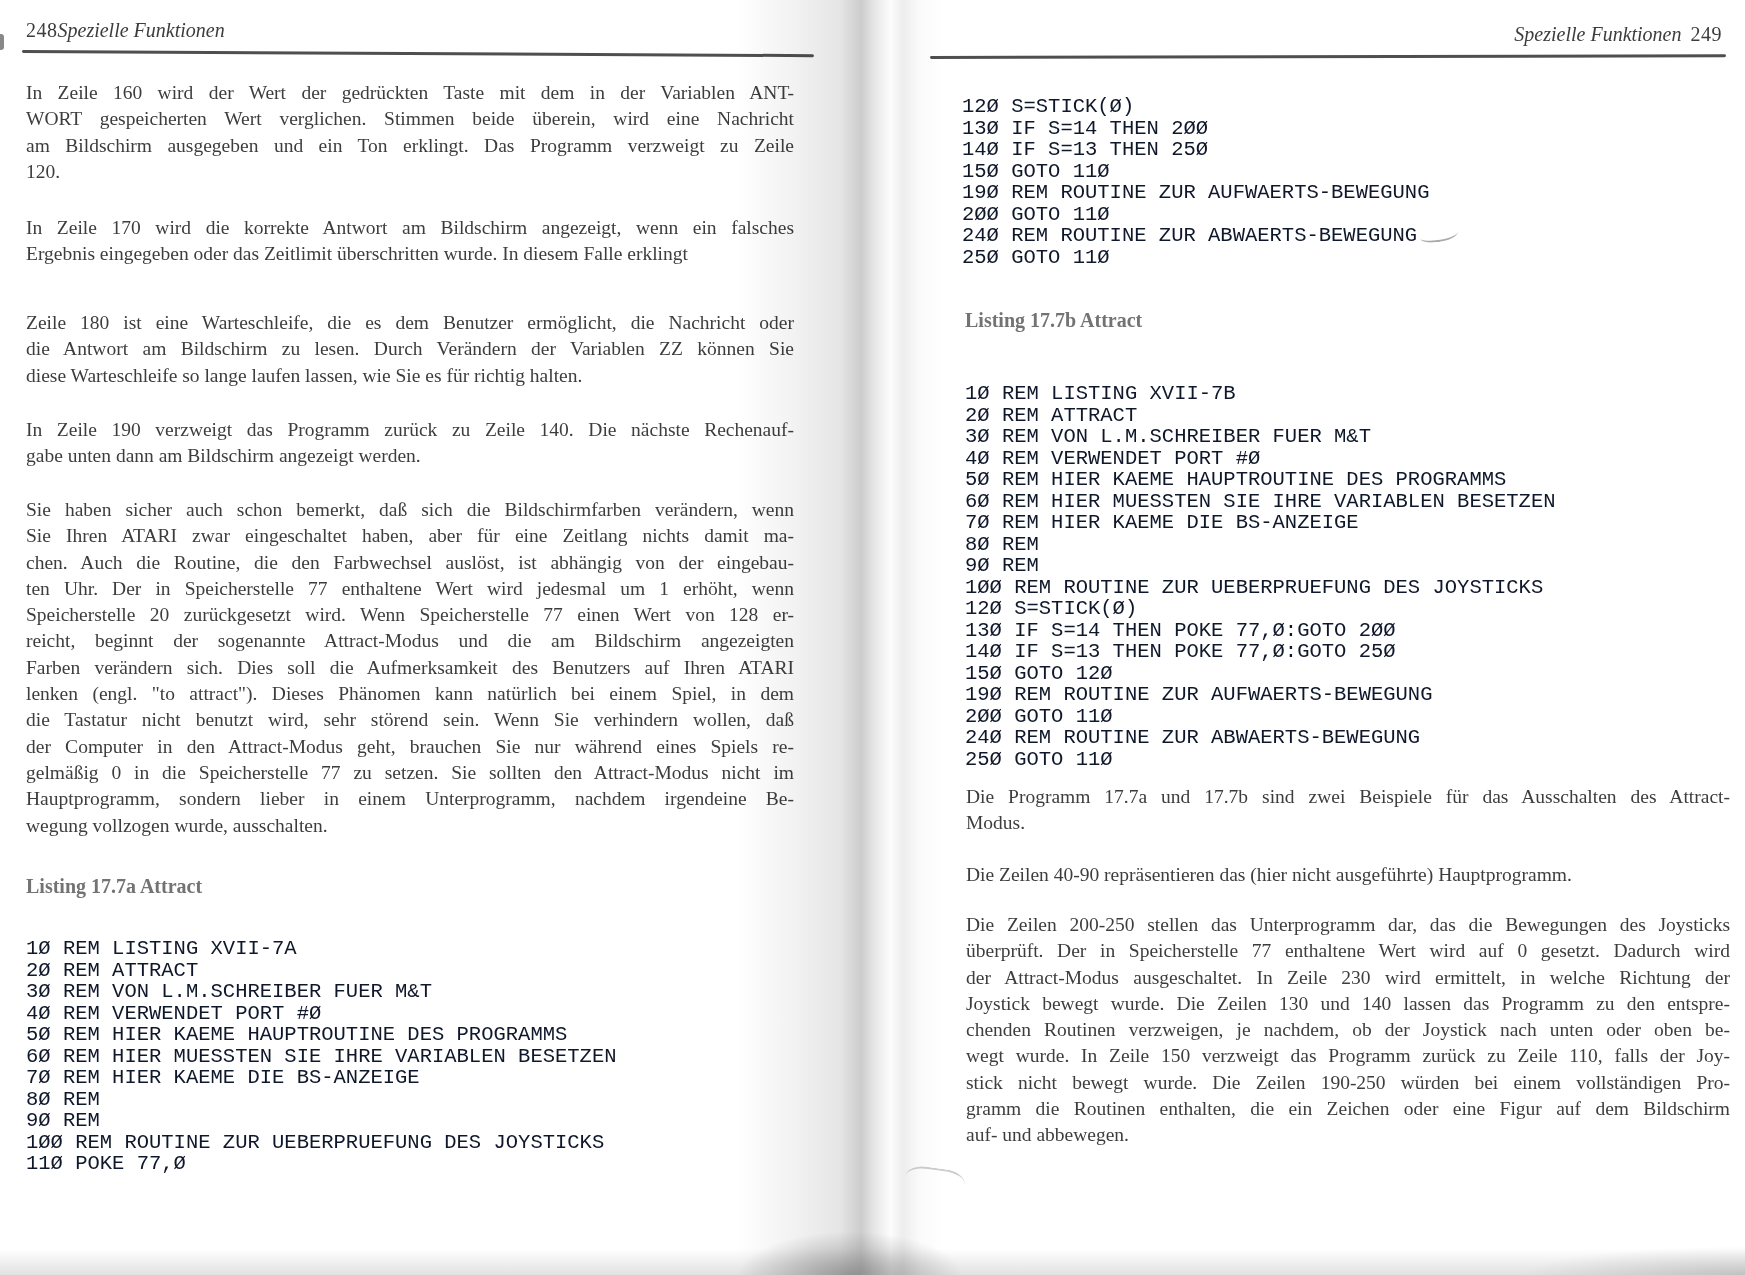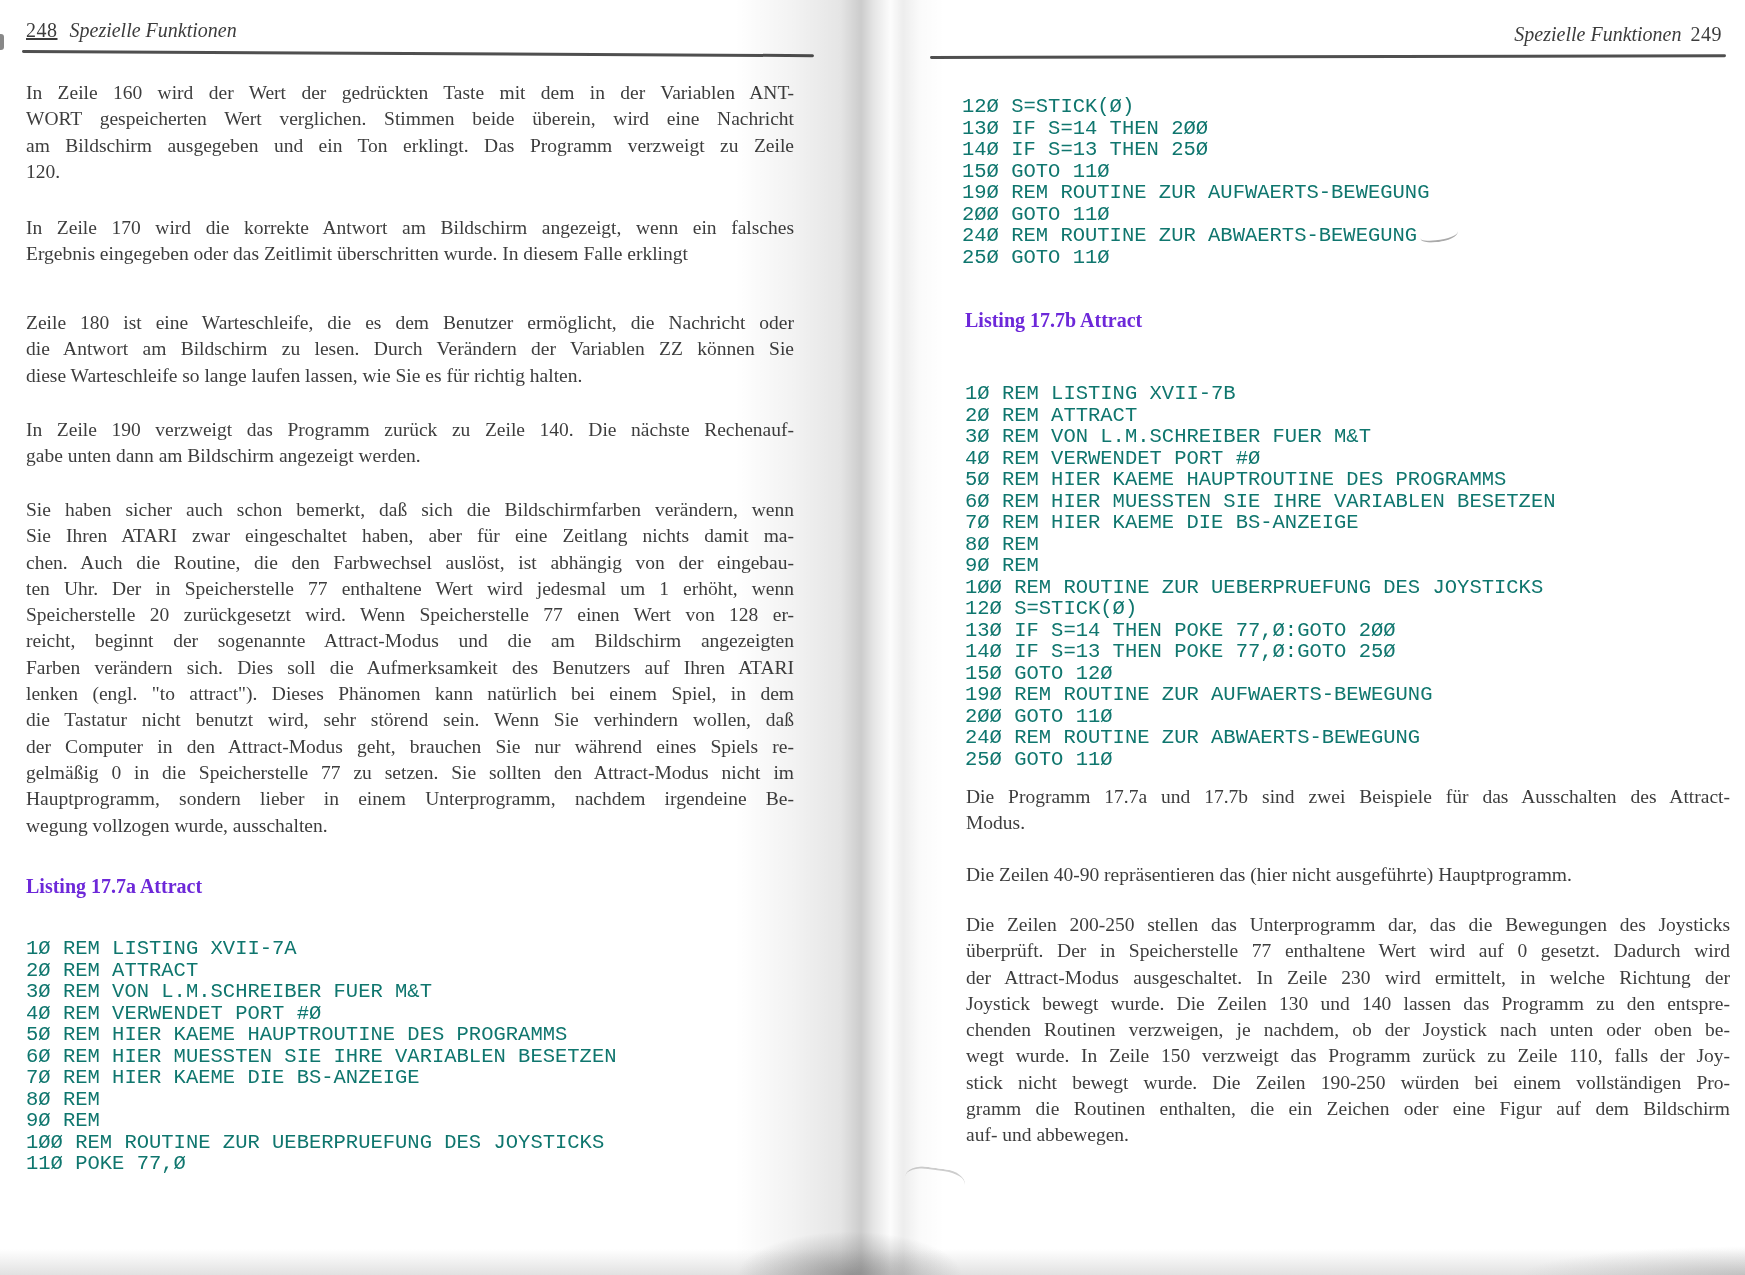--- a/index.html
+++ b/index.html
@@ -5,38 +5,38 @@
   html,body{margin:0;padding:0;background:#ffffff;}
   .sheet{
     position:relative;width:1745px;height:1275px;background:#ffffff;overflow:hidden;
     font-family:"Liberation Serif",serif;color:#3a3a3a;
   }
   .abs{position:absolute;}
   
   .pagehead{position:absolute;font-size:20px;line-height:26px;color:#3c3c3c;white-space:nowrap;}
   .pagehead .num{font-style:normal;letter-spacing:.5px;}
   .pagehead .ital{font-style:italic;}
-  .pagehead-left .num{margin-right:12px;text-decoration:underline;}
+  .pagehead-left .num{}
   .pagehead-right .num{margin-left:9px;}
   .pagehead-right{text-align:right;}
   
   .rule{position:absolute;background:#4f4f4f;border-radius:2px;}
   .rule-left{left:22px;top:50px;width:792px;height:3px;transform:rotate(0.30deg);transform-origin:left center;}
   .rule-right{left:930px;top:56px;width:796px;height:2.5px;transform:rotate(-0.12deg);transform-origin:left center;}
   
   .para{position:absolute;font-size:19.5px;line-height:26.3px;color:#3d3d3d;}
   .para .tline{text-align:justify;text-align-last:justify;}
   .para .tline:last-child{text-align-last:left;}
   .col-left{left:26px;width:768px;}
   .col-right{left:966px;width:764px;}
   
-  .caption{position:absolute;font-weight:bold;font-size:20px;line-height:24px;color:#6d28d9;white-space:nowrap;}
+  .caption{position:absolute;font-weight:bold;font-size:20px;line-height:24px;color:#737373;white-space:nowrap;}
   
   .code{position:absolute;font-family:"Liberation Mono",monospace;font-size:20.5px;line-height:21.5px;
-        color:#0f766e;white-space:pre;letter-spacing:0;}
+        color:#0f172a;white-space:pre;letter-spacing:0;}
   .code .cline{height:21.5px;}
   
   .gutter{left:735px;top:0;width:210px;height:1275px;pointer-events:none;
     background:linear-gradient(to right,
       rgba(0,0,0,0) 0%,
       rgba(0,0,0,0.05) 28%,
       rgba(0,0,0,0.10) 50%,
       rgba(0,0,0,0.20) 60%,
       rgba(0,0,0,0.10) 66%,
       rgba(0,0,0,0.01) 74%,

